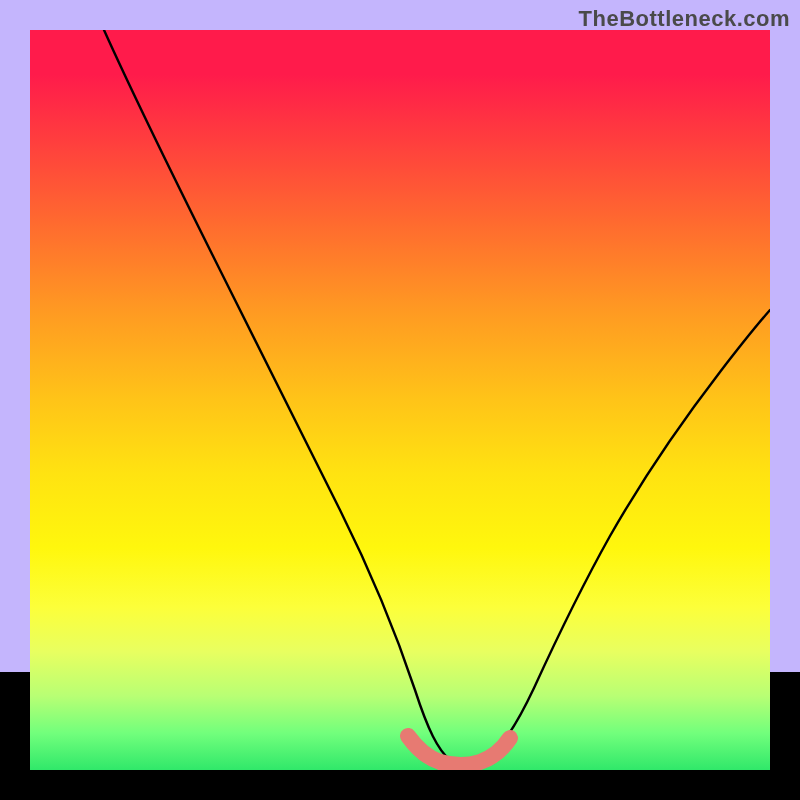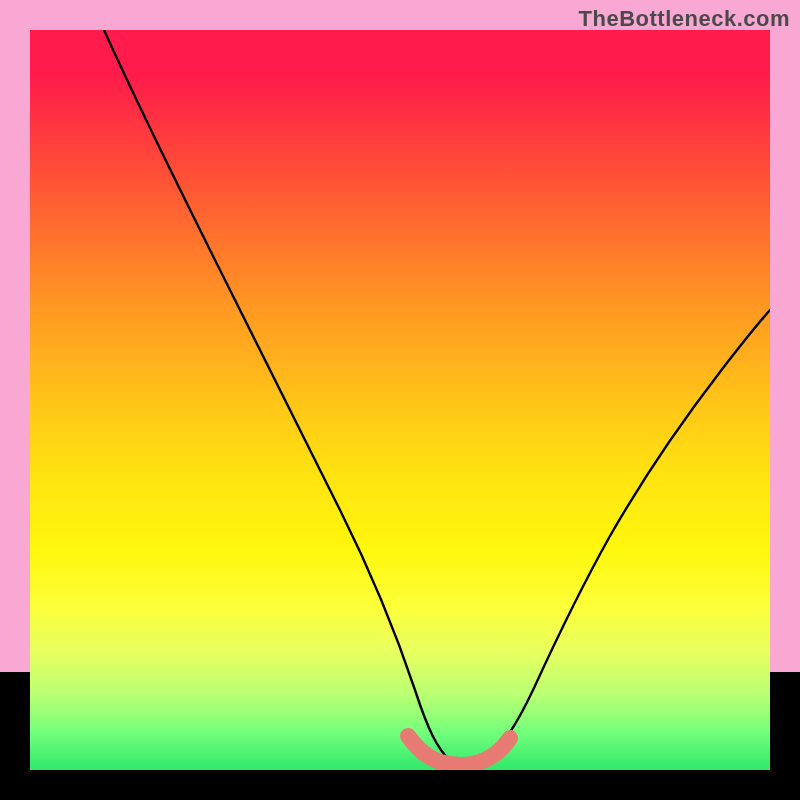--- a/index.html
+++ b/index.html
@@ -8,21 +8,21 @@
     width: 800px;
     height: 800px;
     background: #000;
     font-family: Arial, Helvetica, sans-serif;
     overflow: hidden;
   }
   .frame {
     position: relative;
     width: 800px;
     height: 672px;
-    background: #f9a8d4;
+    background: #c4b5fd;
   }
   .watermark {
     position: absolute;
     top: 6px;
     right: 10px;
     color: #4a4a4a;
     font-size: 22px;
     font-weight: bold;
     letter-spacing: 0.5px;
     user-select: none;

